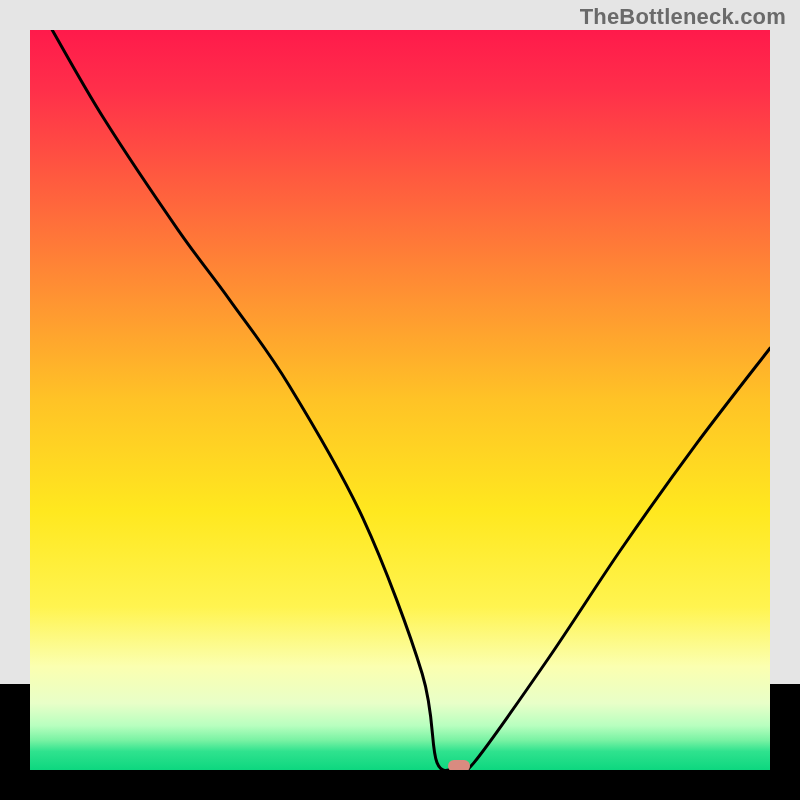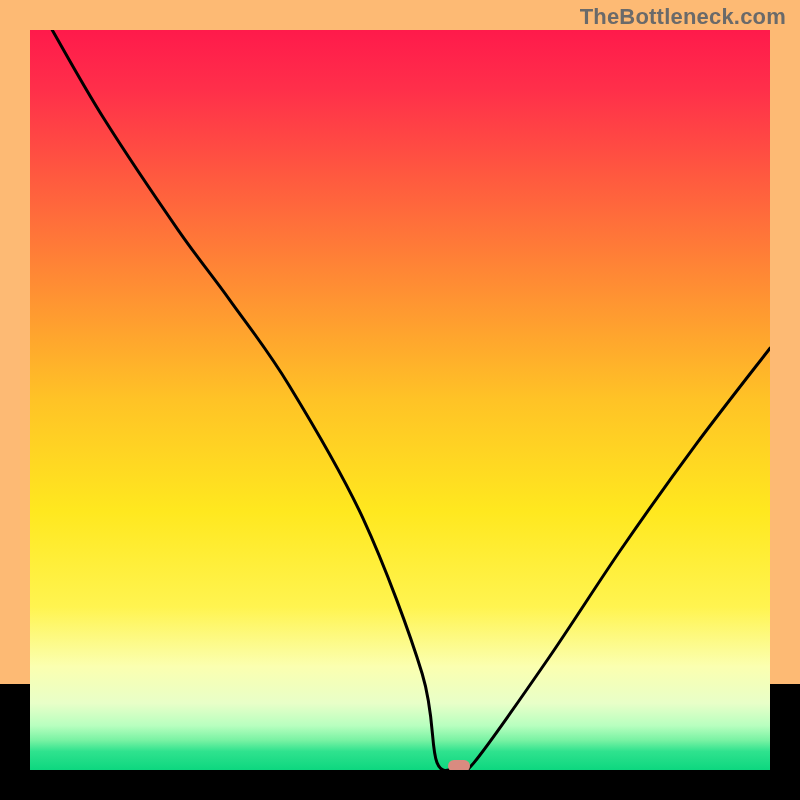--- a/index.html
+++ b/index.html
@@ -8,21 +8,21 @@
     width: 800px;
     height: 800px;
     background: #000;
     font-family: Arial, Helvetica, sans-serif;
     overflow: hidden;
   }
   .frame {
     position: relative;
     width: 800px;
     height: 684px;
-    background: #fdba74;
+    background: #e5e5e5;
   }
   .watermark {
     position: absolute;
     top: 4px;
     right: 14px;
     color: #6a6a6a;
     font-size: 22px;
     font-weight: 600;
     letter-spacing: 0.2px;
     z-index: 30;

